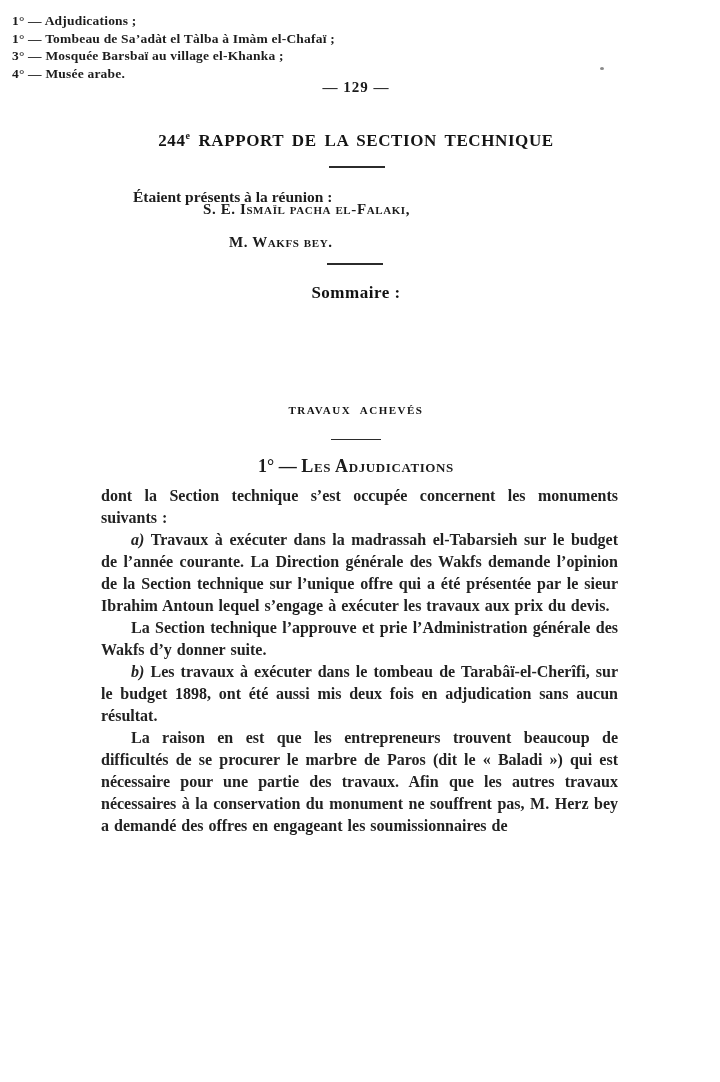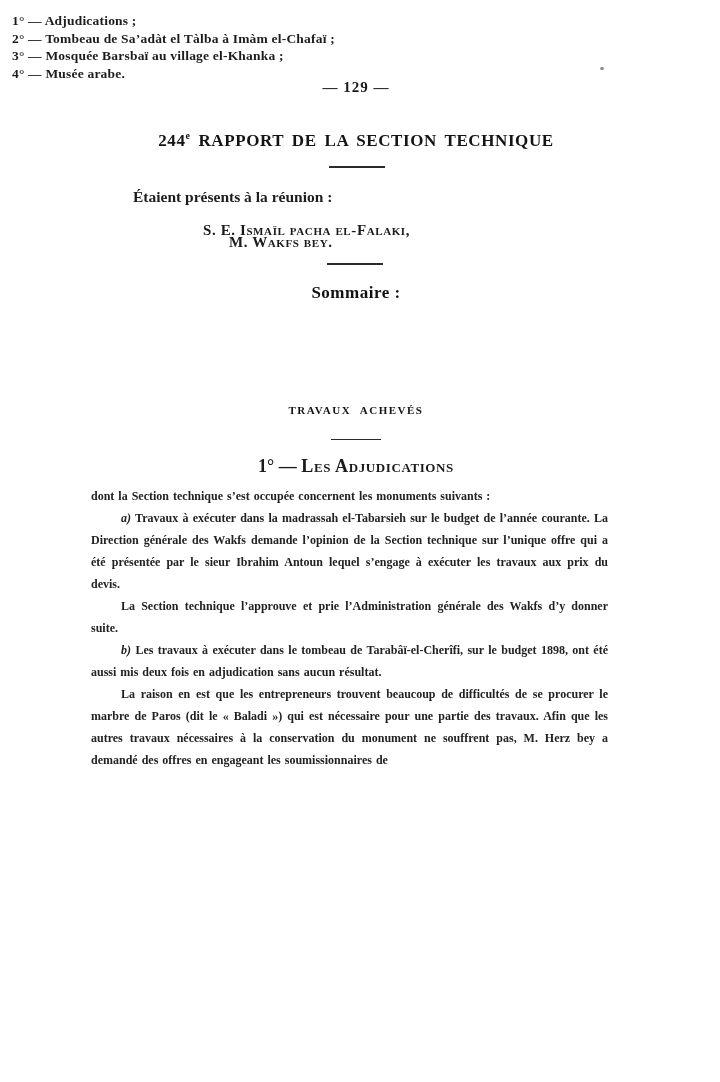--- a/index.html
+++ b/index.html
@@ -32,21 +32,21 @@
   .rule-thin { border-top-width: 1.5px; }
   .title-rule { top: 166px; left: 329px; width: 56px; }
 
   .attendance-intro {
     left: 133px; top: 188px;
     font-size: 15.5px; font-weight: bold; color:#1d1d1d;text-align:center;
   }
   .attendee {
     font-size: 15px; font-weight: bold; font-variant: small-caps; letter-spacing: 0.6px; color:#1b1b1b;
   }
-  .attendee-0 { left: 203px; top: 222px; }
+  .attendee-0 { left: 203px; top: 201px; }
   .attendee-1 { left: 229px; top: 234px; }
   .attendance-rule { top: 263px; left: 327px; width: 56px; }
 
   .sommaire-heading {
     top: 283px;
     font-size: 17px; font-weight: bold; letter-spacing: 0.5px; color:#111;
   }
   .sommaire-list {
     left: 133px; top: 309px;
     margin: 0; padding: 12px; list-style: none;
@@ -58,22 +58,22 @@
     font-size: 11px; font-weight: bold; letter-spacing: 1.5px; word-spacing: 5px; color:#141414;
   }
   .section-rule { top: 439px; left: 331px; width: 50px; }
   .subsection-heading {
     top: 456px;
     font-size: 18px; font-weight: bold; color:#1b1b1b;
   }
   .subsection-heading .sc { font-variant: small-caps; letter-spacing: 0.6px; }
 
   .body-text {
-    left: 91px; top: 485px; width: 517px;
-    font-size: 12px; font-weight: bold; line-height: 22px;
+    left: 101px; top: 485px; width: 517px;
+    font-size: 16px; font-weight: bold; line-height: 22px;
     text-align: justify; word-spacing: 1px; color:#222;
   }
   .body-text p { margin: 0; }
   .body-text p.indent { text-indent: 30px; }
   .lead { font-style: italic; }
 </style>
 </head>
 <body>
 
 <div class="page">
@@ -86,21 +86,21 @@
   <div class="rule title-rule"></div>
 
   <div class="abs attendance-intro">Étaient présents à la réunion :</div>
   <div class="abs attendee attendee-0">S. E. Ismaïl pacha el-Falaki,</div>
   <div class="abs attendee attendee-1">M. Wakfs bey.</div>
   <div class="rule attendance-rule"></div>
 
   <div class="centered sommaire-heading">Sommaire :</div>
   <ul class="sommaire-list">
     <li>1° — Adjudications ;</li>
-    <li>2° — Tombeau de Sa’adàt el Tàlba à Imàm el-Chafaï ;</li>
+    <li>1° — Tombeau de Sa’adàt el Tàlba à Imàm el-Chafaï ;</li>
     <li>3° — Mosquée Barsbaï au village el-Khanka ;</li>
     <li>4° — Musée arabe.</li>
   </ul>
 
   <div class="centered section-heading">TRAVAUX ACHEVÉS</div>
   <div class="rule rule-thin section-rule"></div>
 
   <div class="centered subsection-heading"><span>1° —</span> <span class="sc">Les Adjudications</span></div>
 
   <div class="abs body-text">

